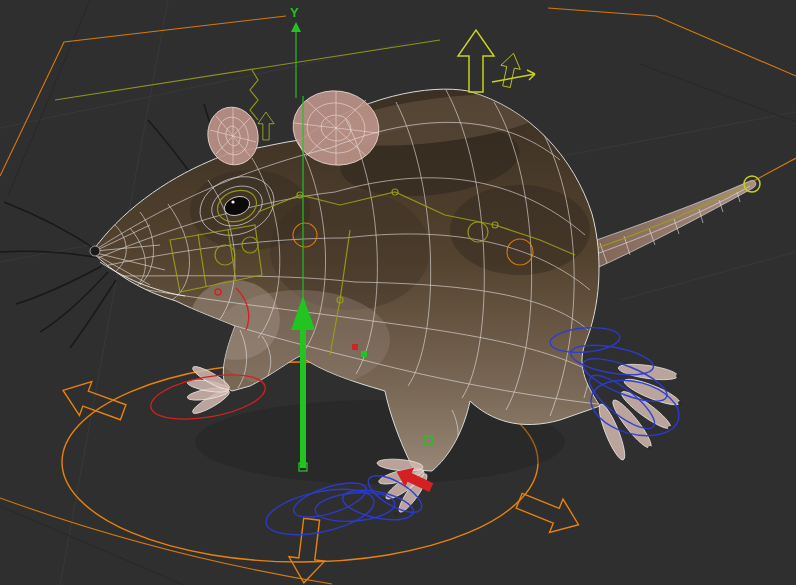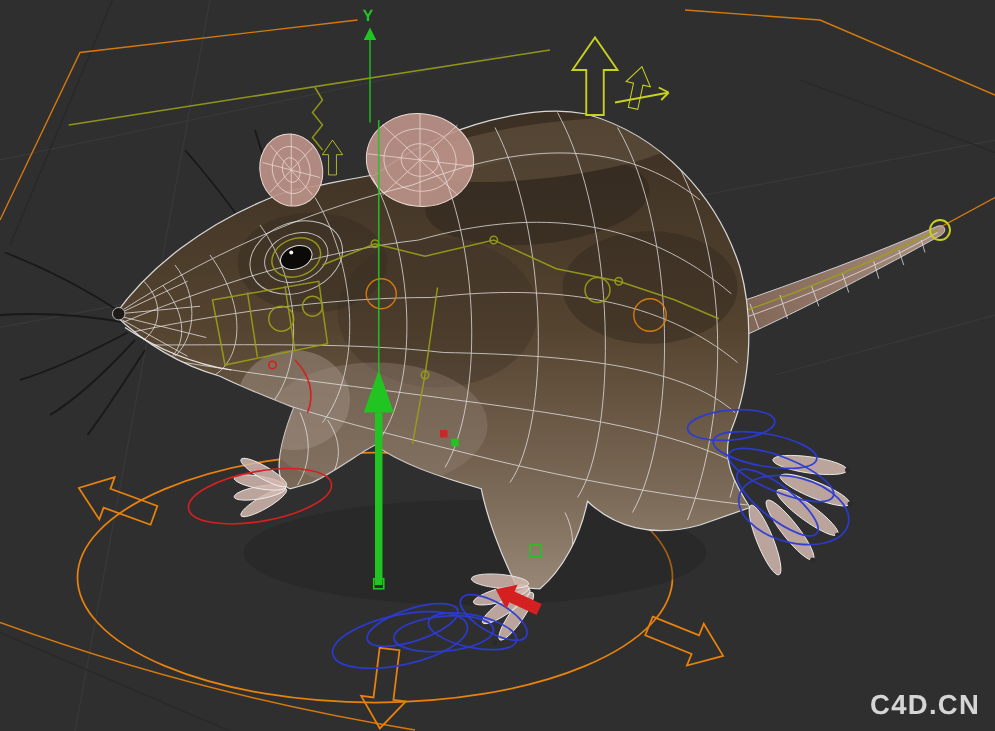--- a/index.html
+++ b/index.html
@@ -261,14 +261,13 @@
 
   <g>
     <use href="#upArrowOutline" class="yellow-outline" transform="translate(476,61)"></use>
     <use href="#upArrowOutline" class="yellow-outline" transform="translate(510,70) scale(0.55) rotate(12)"></use>
     <path class="yellow-outline" d="M492,82 L535,74 M535,74 L527,70 M535,74 L529,80" stroke-width="1.2"></path>
     <use href="#upArrowOutline" class="yellow-outline" transform="translate(266,126) scale(0.45)"></use>
     <path class="olive" d="M252,70 L258,80 L250,90 L258,100 L250,110 L258,120"></path>
   </g>
 </svg>
 
-<div class="watermark">C4D.CN</div>
 </div>
 
 </body></html>

